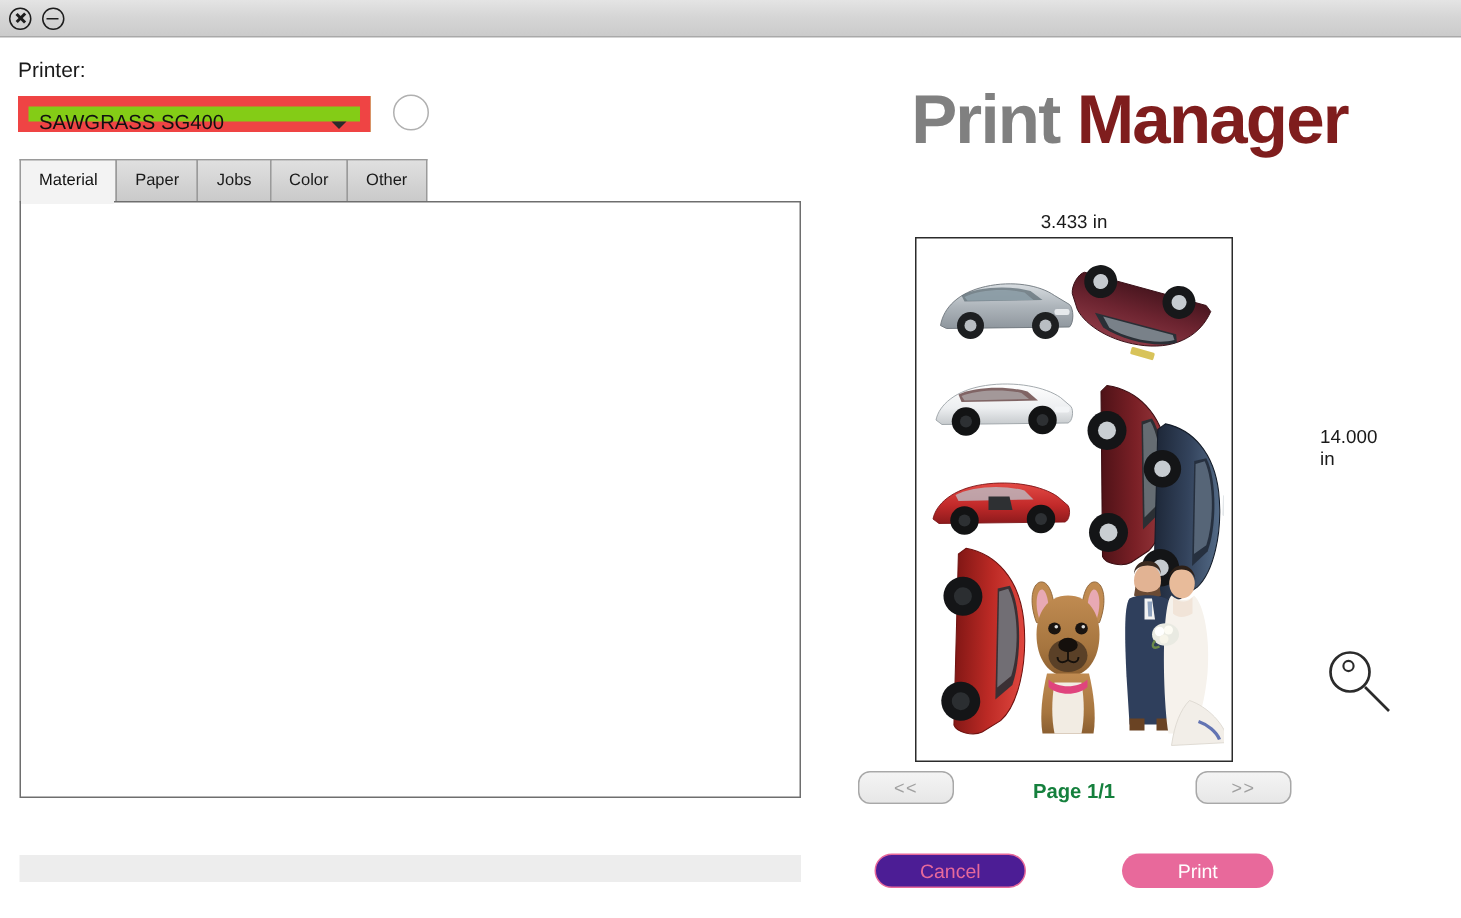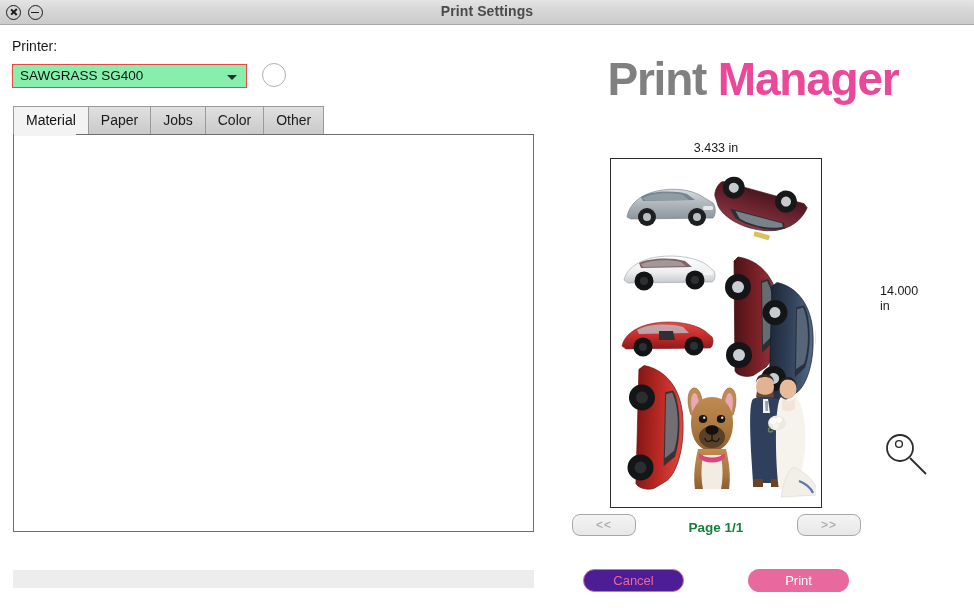--- a/index.html
+++ b/index.html
@@ -67,22 +67,22 @@
     color: #1a1a1a;
   }
   #printer-label {
     position: absolute;
     left: 12px; top: 38px;
     font-size: 14px;
   }
   .combo {
     position: absolute;
     box-sizing: border-box;
-    border: 1px solid #ef4444;
-    background: #86efac;
+    border: 7px solid #ef4444;
+    background: #84cc16;
     height: 24px;
     font-size: 13.5px;
     color: #111;
     line-height: 22px;
     padding-left: 7px;
   }
   .combo.focus { border-color: #b9b9c9; box-shadow: inset 0 0 0 1px #fafaff; }
   .combo .arrow {
     position: absolute;
     right: 9px; top: 10px;
@@ -108,21 +108,21 @@
     position: absolute;
     left: 13px; top: 106px;
     height: 29px;
     display: flex;
   }
   .tab {
     box-sizing: border-box;
     height: 29px;
     padding: 0 12px;
     line-height: 27px;
-    font-size: 14px;
+    font-size: 11px;
     color: #1a1a1a;
     background: linear-gradient(to bottom, #e0e0e0 0%, #c9c9c9 100%);
     border: 1px solid #9a9a9a;
     border-bottom: none;
     margin-right: -1px;
     text-align: center;
   }
   .tab.active {
     background: #f3f3f3;
     color: #111;
@@ -192,21 +192,21 @@
     position: absolute;
     left: 553px; top: 52px;
     width: 400px;
     font-size: 46px;
     font-weight: bold;
     letter-spacing: -1.2px;
     text-align: center;
     white-space: nowrap;
   }
   #brand .w1 { color: #808080; }
-  #brand .w2 { color: #ec4899; }
+  #brand .w2 { color: #7f1d1d; }
 
   #dim-width {
     position: absolute;
     left: 610px; top: 141px;
     width: 212px;
     text-align: center;
     font-size: 12.5px;
     color: #1a1a1a;
   }
   #dim-height {
@@ -302,21 +302,20 @@
 <body>
 
 <div id="titlebar">
   <div class="winbtn" id="btn-close">
     <span class="g1"></span>
       <span class="g2"></span>
   </div>
   <div class="winbtn" id="btn-min">
     <span class="g1"></span>
   </div>
-  <div class="title">Print Settings</div>
 </div>
 
 <div id="printer-label" class="lbl">Printer:</div>
 
 <div id="printer-combo" class="combo">
   <span>SAWGRASS SG400</span>
   <span class="arrow"></span>
 </div>
 
 <div id="printer-status"></div>

